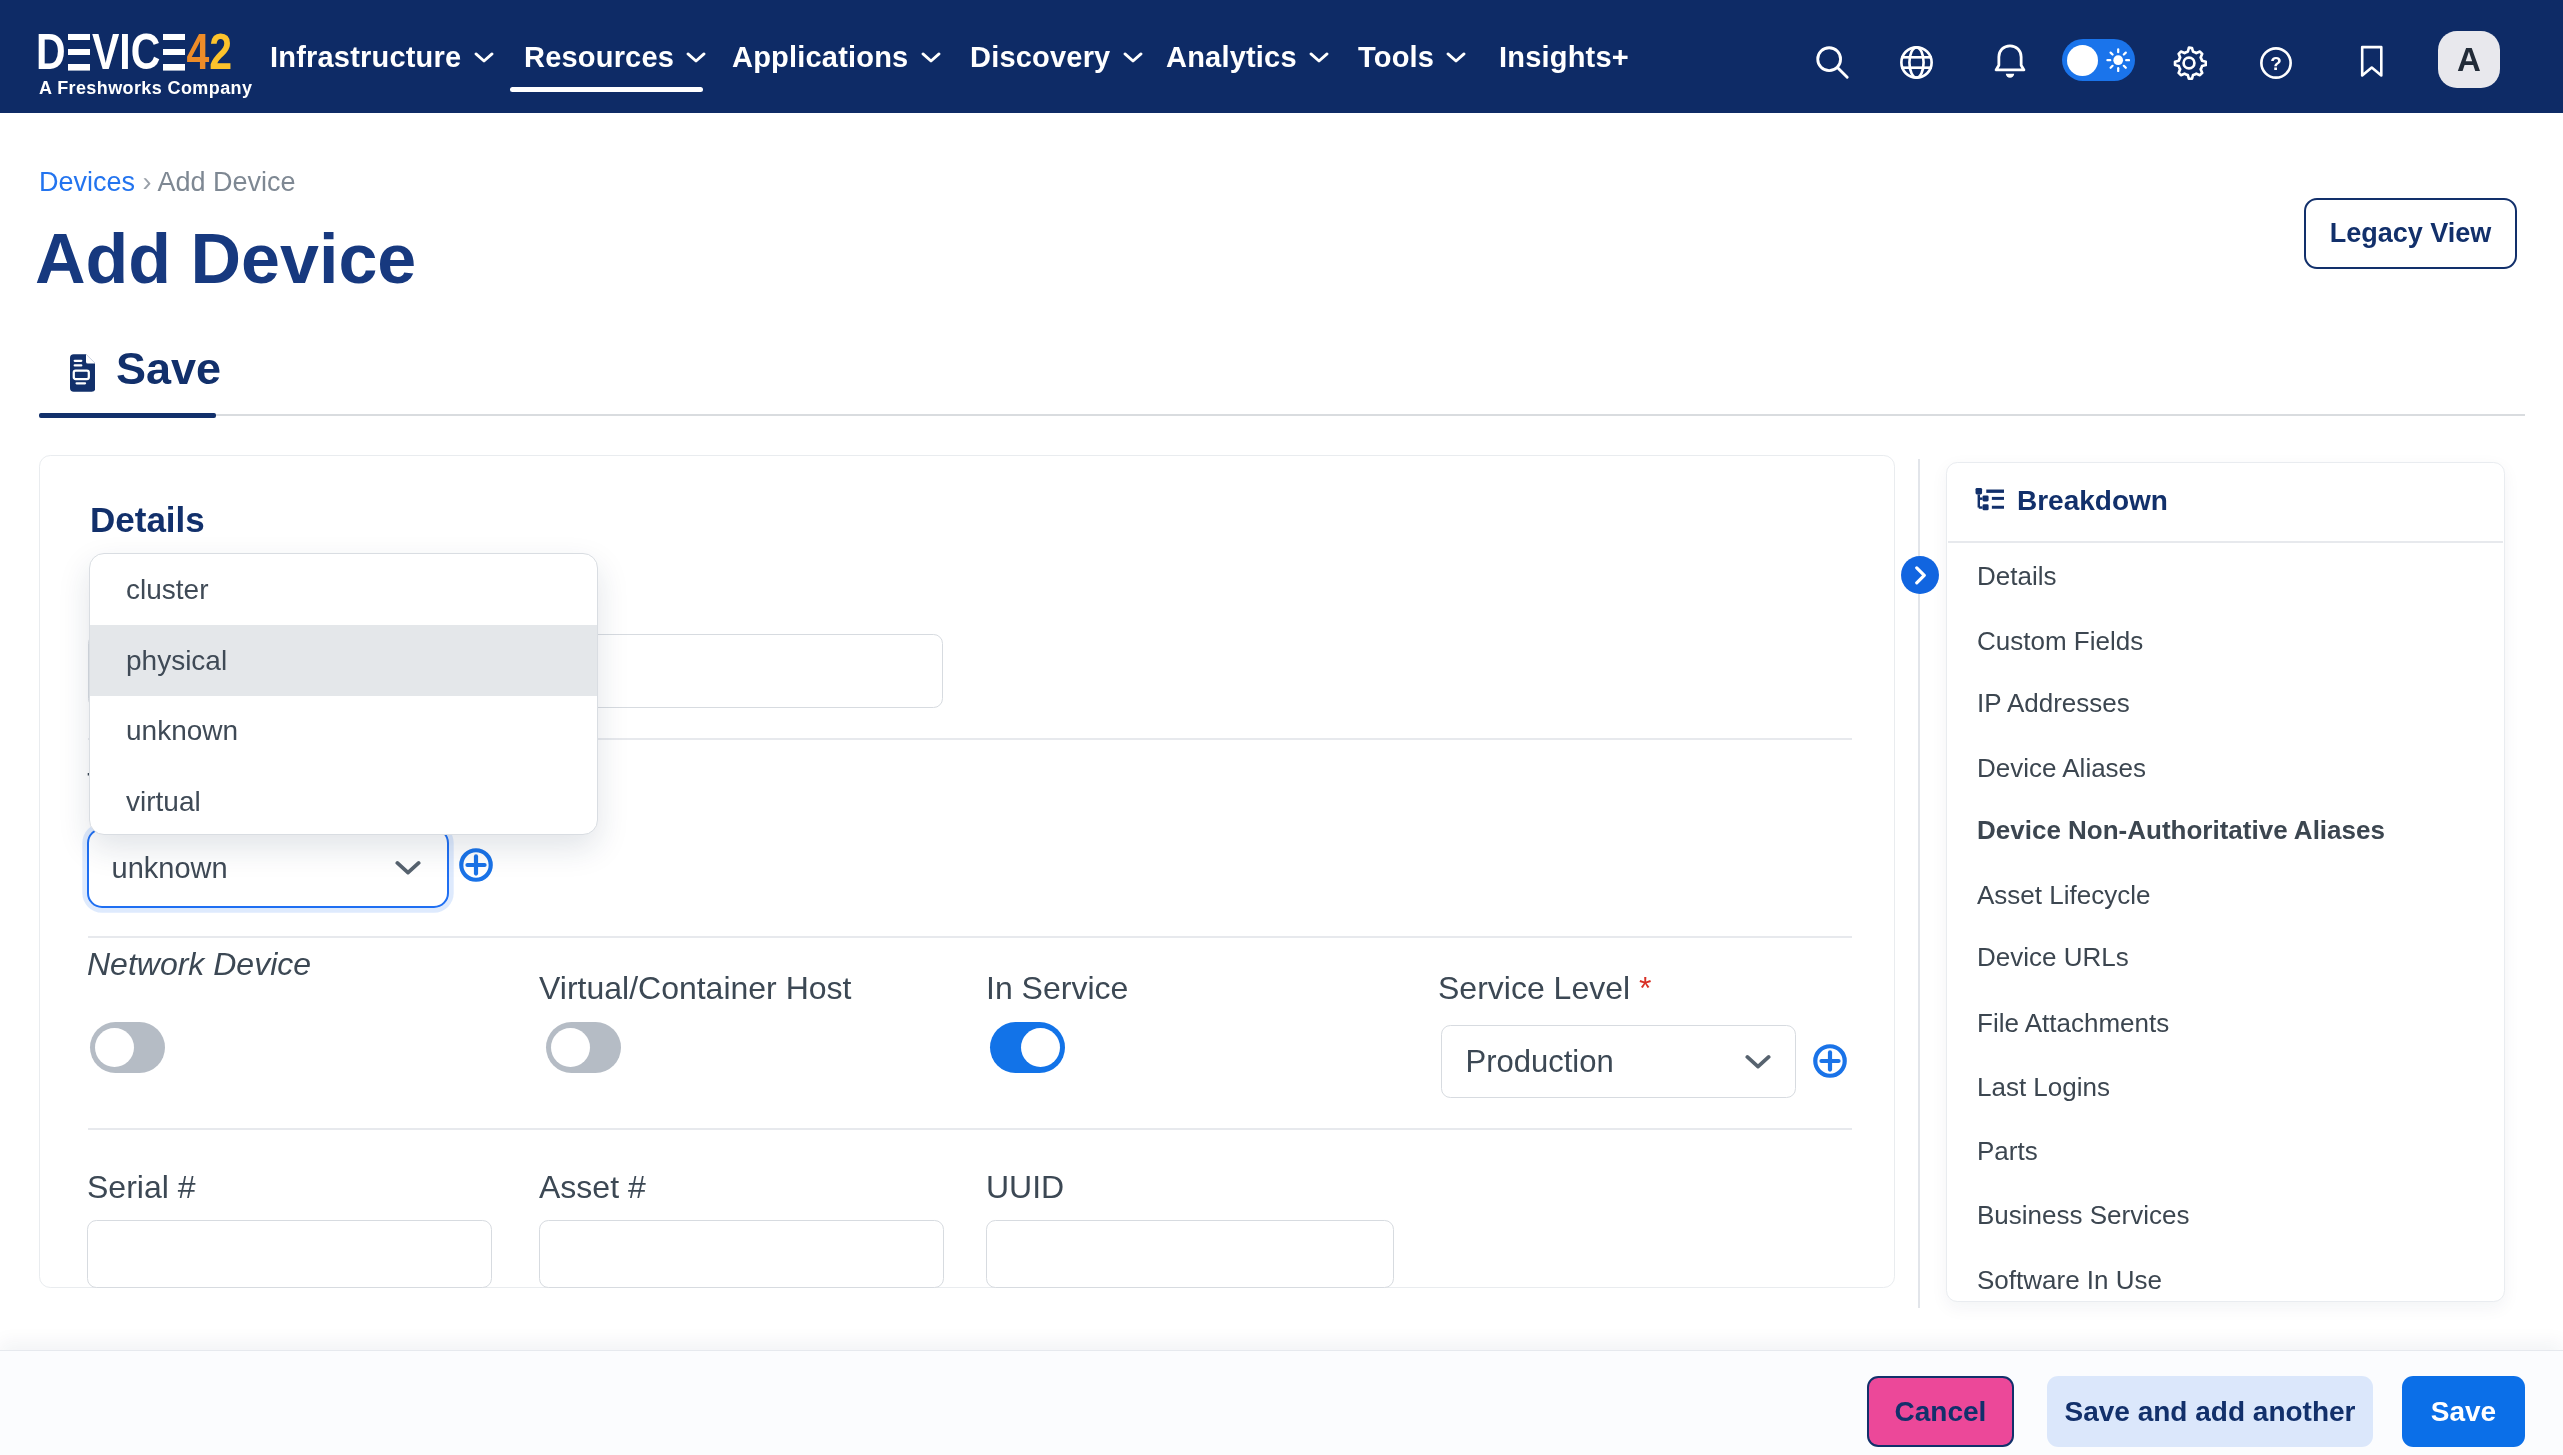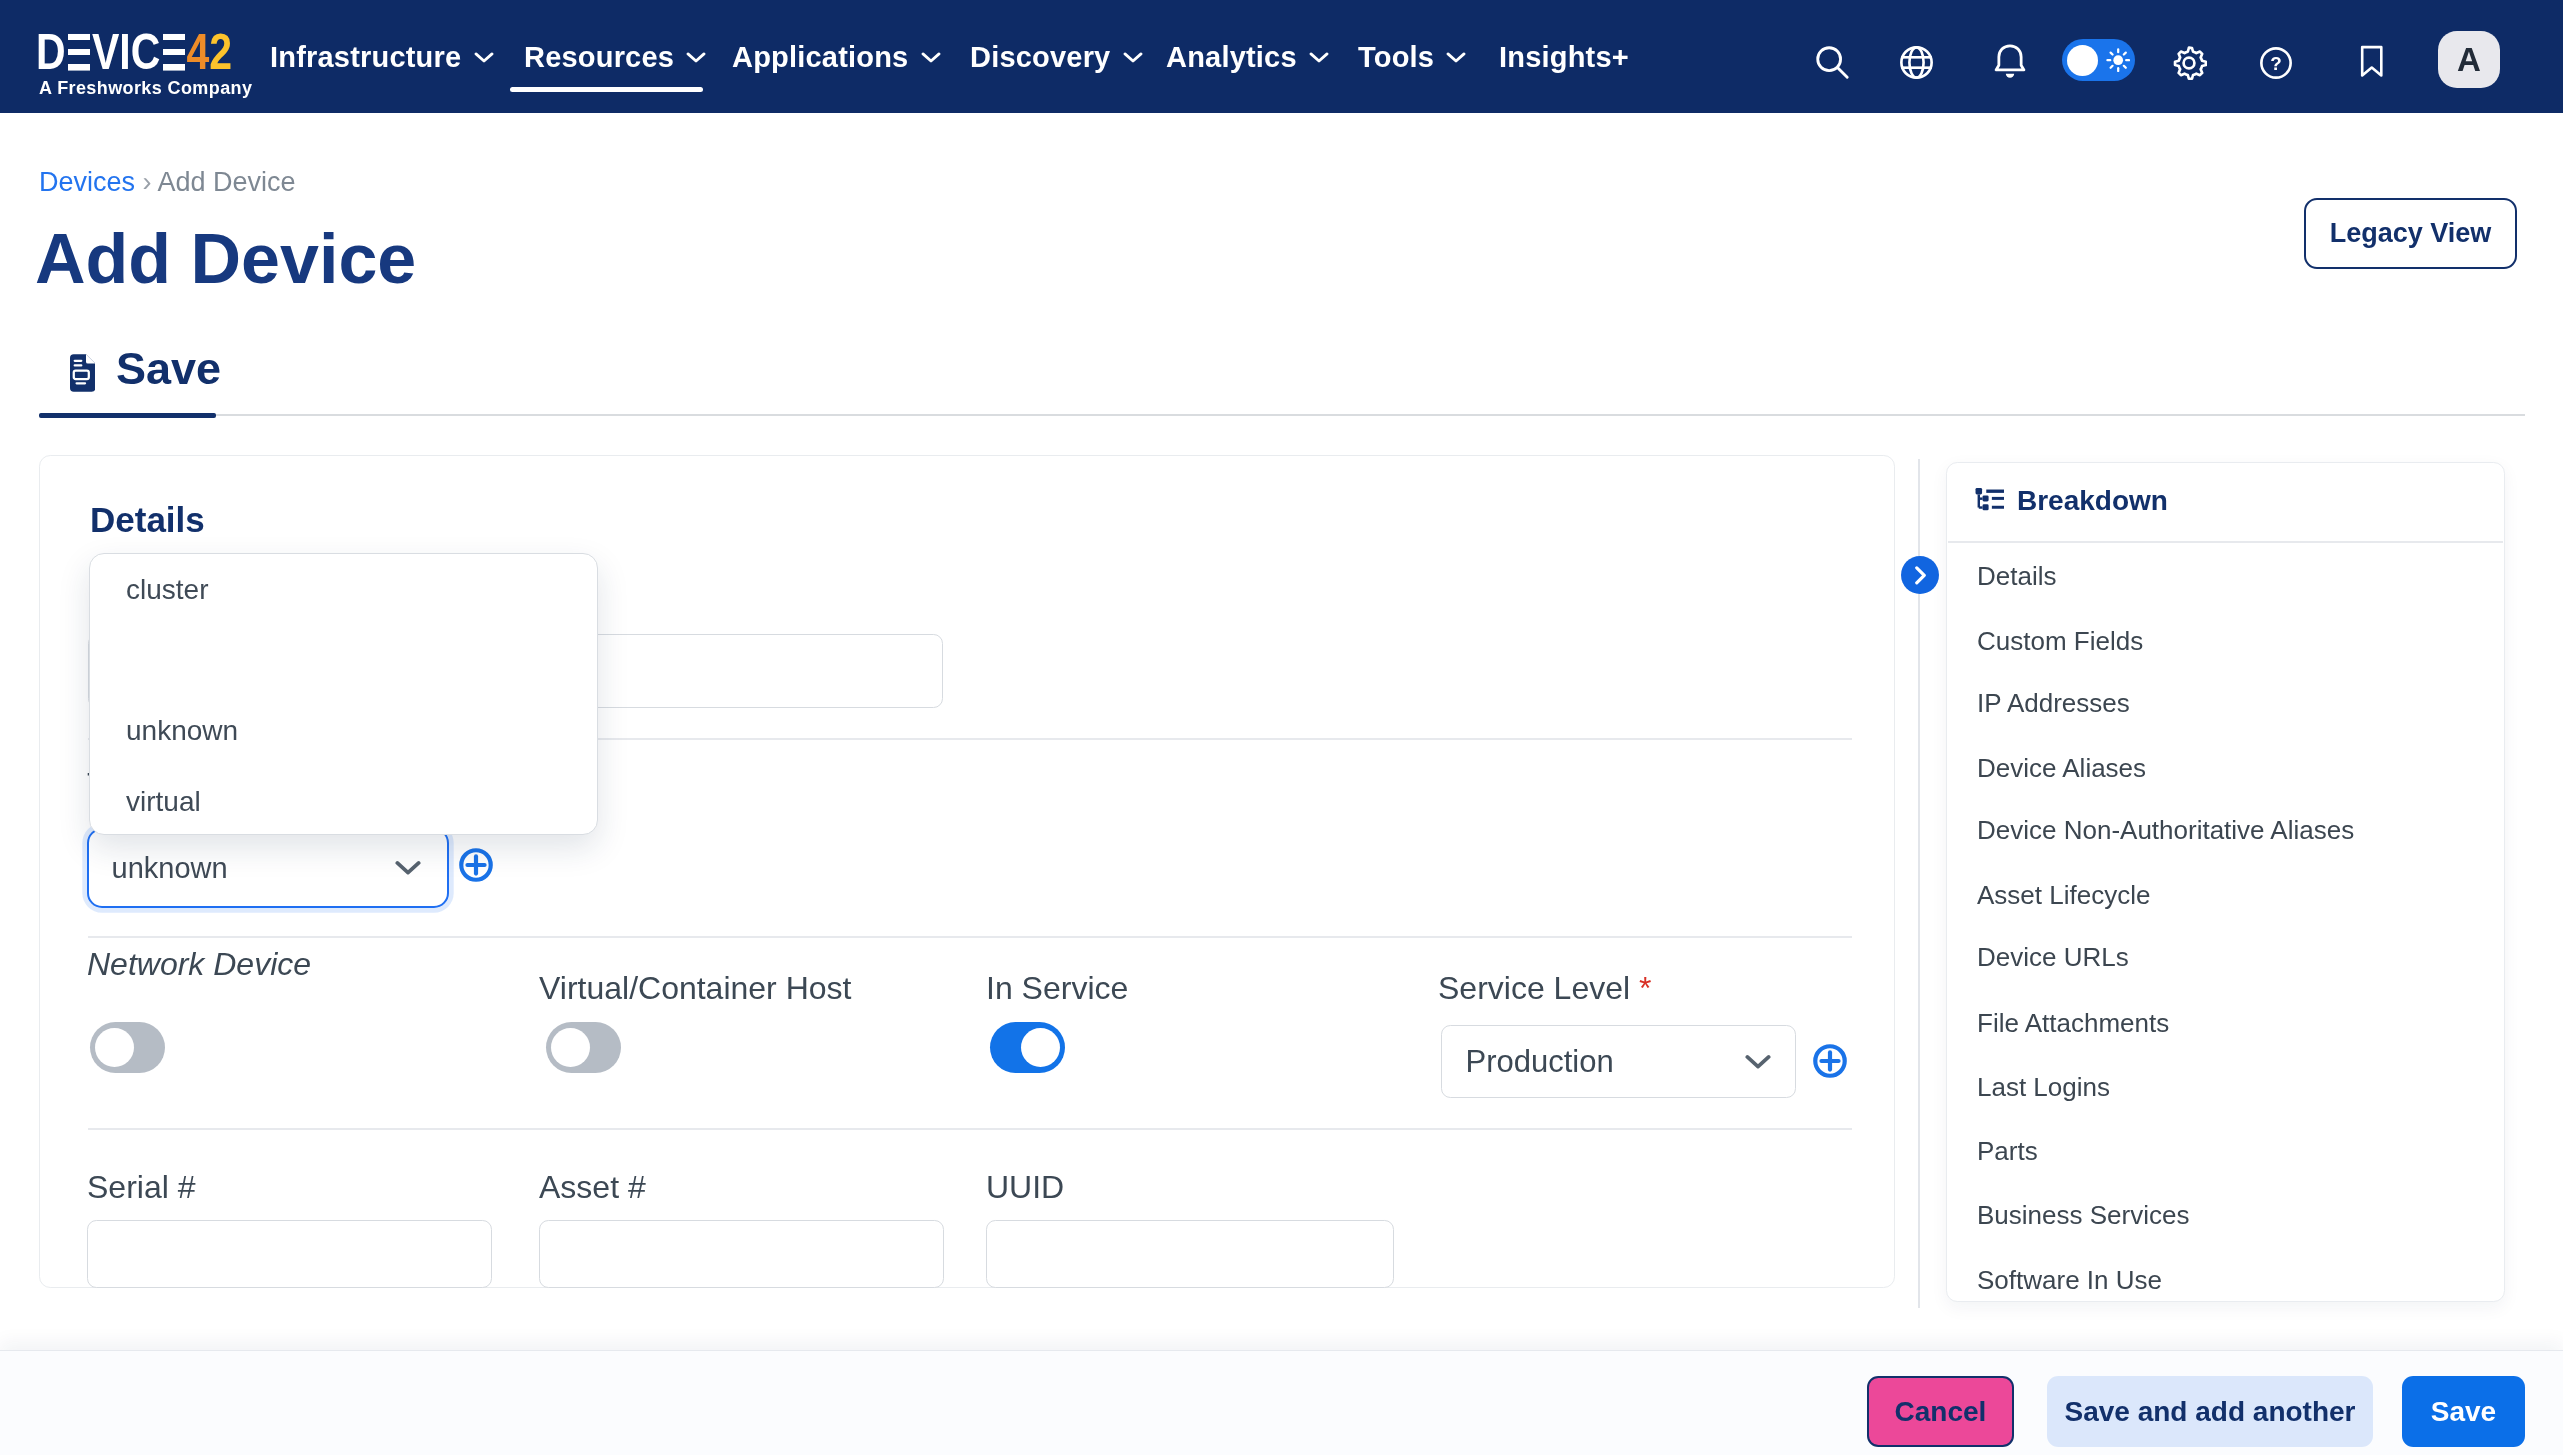--- a/index.html
+++ b/index.html
@@ -202,20 +202,21 @@
       </svg>
   </div>
   <svg class="abs" style="left:457px;top:846px;" width="38" height="38" viewBox="0 0 40 40">
       <circle cx="20" cy="20" r="15.5" fill="none" stroke="#1a73e8" stroke-width="4.4"></circle>
       <line x1="20" y1="11" x2="20" y2="29" stroke="#1a73e8" stroke-width="4.4" stroke-linecap="round"></line>
       <line x1="11" y1="20" x2="29" y2="20" stroke="#1a73e8" stroke-width="4.4" stroke-linecap="round"></line>
     </svg>
 
   <div id="ddpanel" class="abs">
     <div class="dditem" style="top:0px;">cluster</div>
+    <div class="dditem hl" style="top:71px;">physical</div>
     <div class="dditem" style="top:141px;">unknown</div>
     <div class="dditem" style="top:212px;">virtual</div>
   </div>
 
   <div id="div2" class="abs divider"></div>
 
   <div class="abs lbl" style="left:87px;top:946px;font-style:italic;">Network Device</div>
   <div class="abs lbl" style="left:539px;top:970px;">Virtual/Container Host</div>
   <div class="abs lbl" style="left:986px;top:970px;">In Service</div>
   <div class="abs lbl" style="left:1438px;top:970px;">Service Level <span class="red">*</span></div>
@@ -268,21 +269,21 @@
       <line x1="12" y1="4.5" x2="31" y2="4.5" stroke="#12306b" stroke-width="3.6"></line>
       <line x1="18" y1="12.2" x2="31" y2="12.2" stroke="#12306b" stroke-width="3.2"></line>
       <line x1="18" y1="21.7" x2="31" y2="21.7" stroke="#12306b" stroke-width="3.2"></line>
     </svg>
   <div id="sbhead" class="abs">Breakdown</div>
   <div id="sbdiv" class="abs divider"></div>
   <div class="abs sbitem" style="top:561px;">Details</div>
   <div class="abs sbitem" style="top:626px;">Custom Fields</div>
   <div class="abs sbitem" style="top:688px;">IP Addresses</div>
   <div class="abs sbitem" style="top:753px;">Device Aliases</div>
-  <div class="abs sbitem" style="top:815px;">Device Non-Authoritative Aliases</div>
+  <div class="abs sbitem" style="top:815px;font-weight:bold;">Device Non-Authoritative Aliases</div>
   <div class="abs sbitem" style="top:880px;">Asset Lifecycle</div>
   <div class="abs sbitem" style="top:942px;">Device URLs</div>
   <div class="abs sbitem" style="top:1008px;">File Attachments</div>
   <div class="abs sbitem" style="top:1072px;">Last Logins</div>
   <div class="abs sbitem" style="top:1136px;">Parts</div>
   <div class="abs sbitem" style="top:1200px;">Business Services</div>
   <div class="abs sbitem" style="top:1265px;">Software In Use</div>
 
   <div id="footer" class="abs"></div>
   <div id="cancel" class="btn">Cancel</div>

